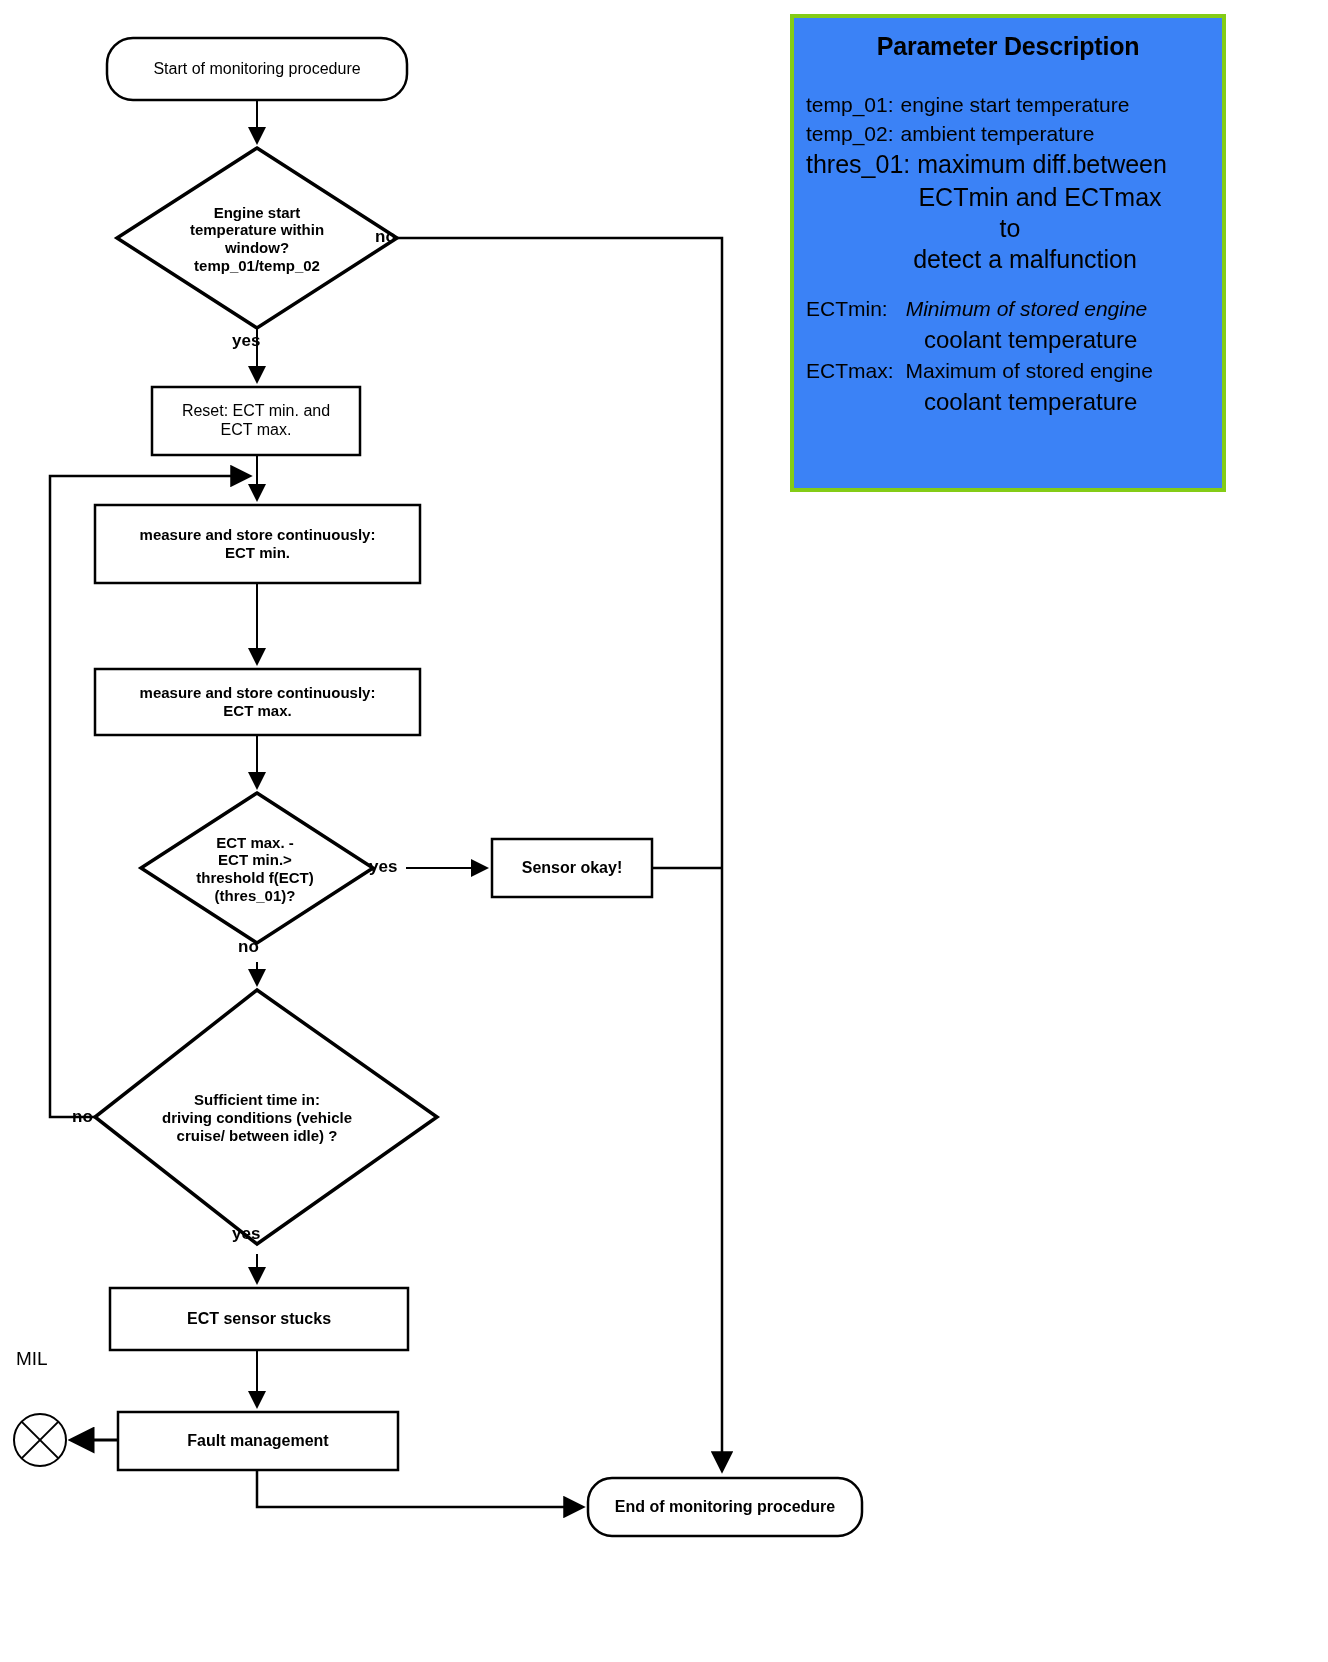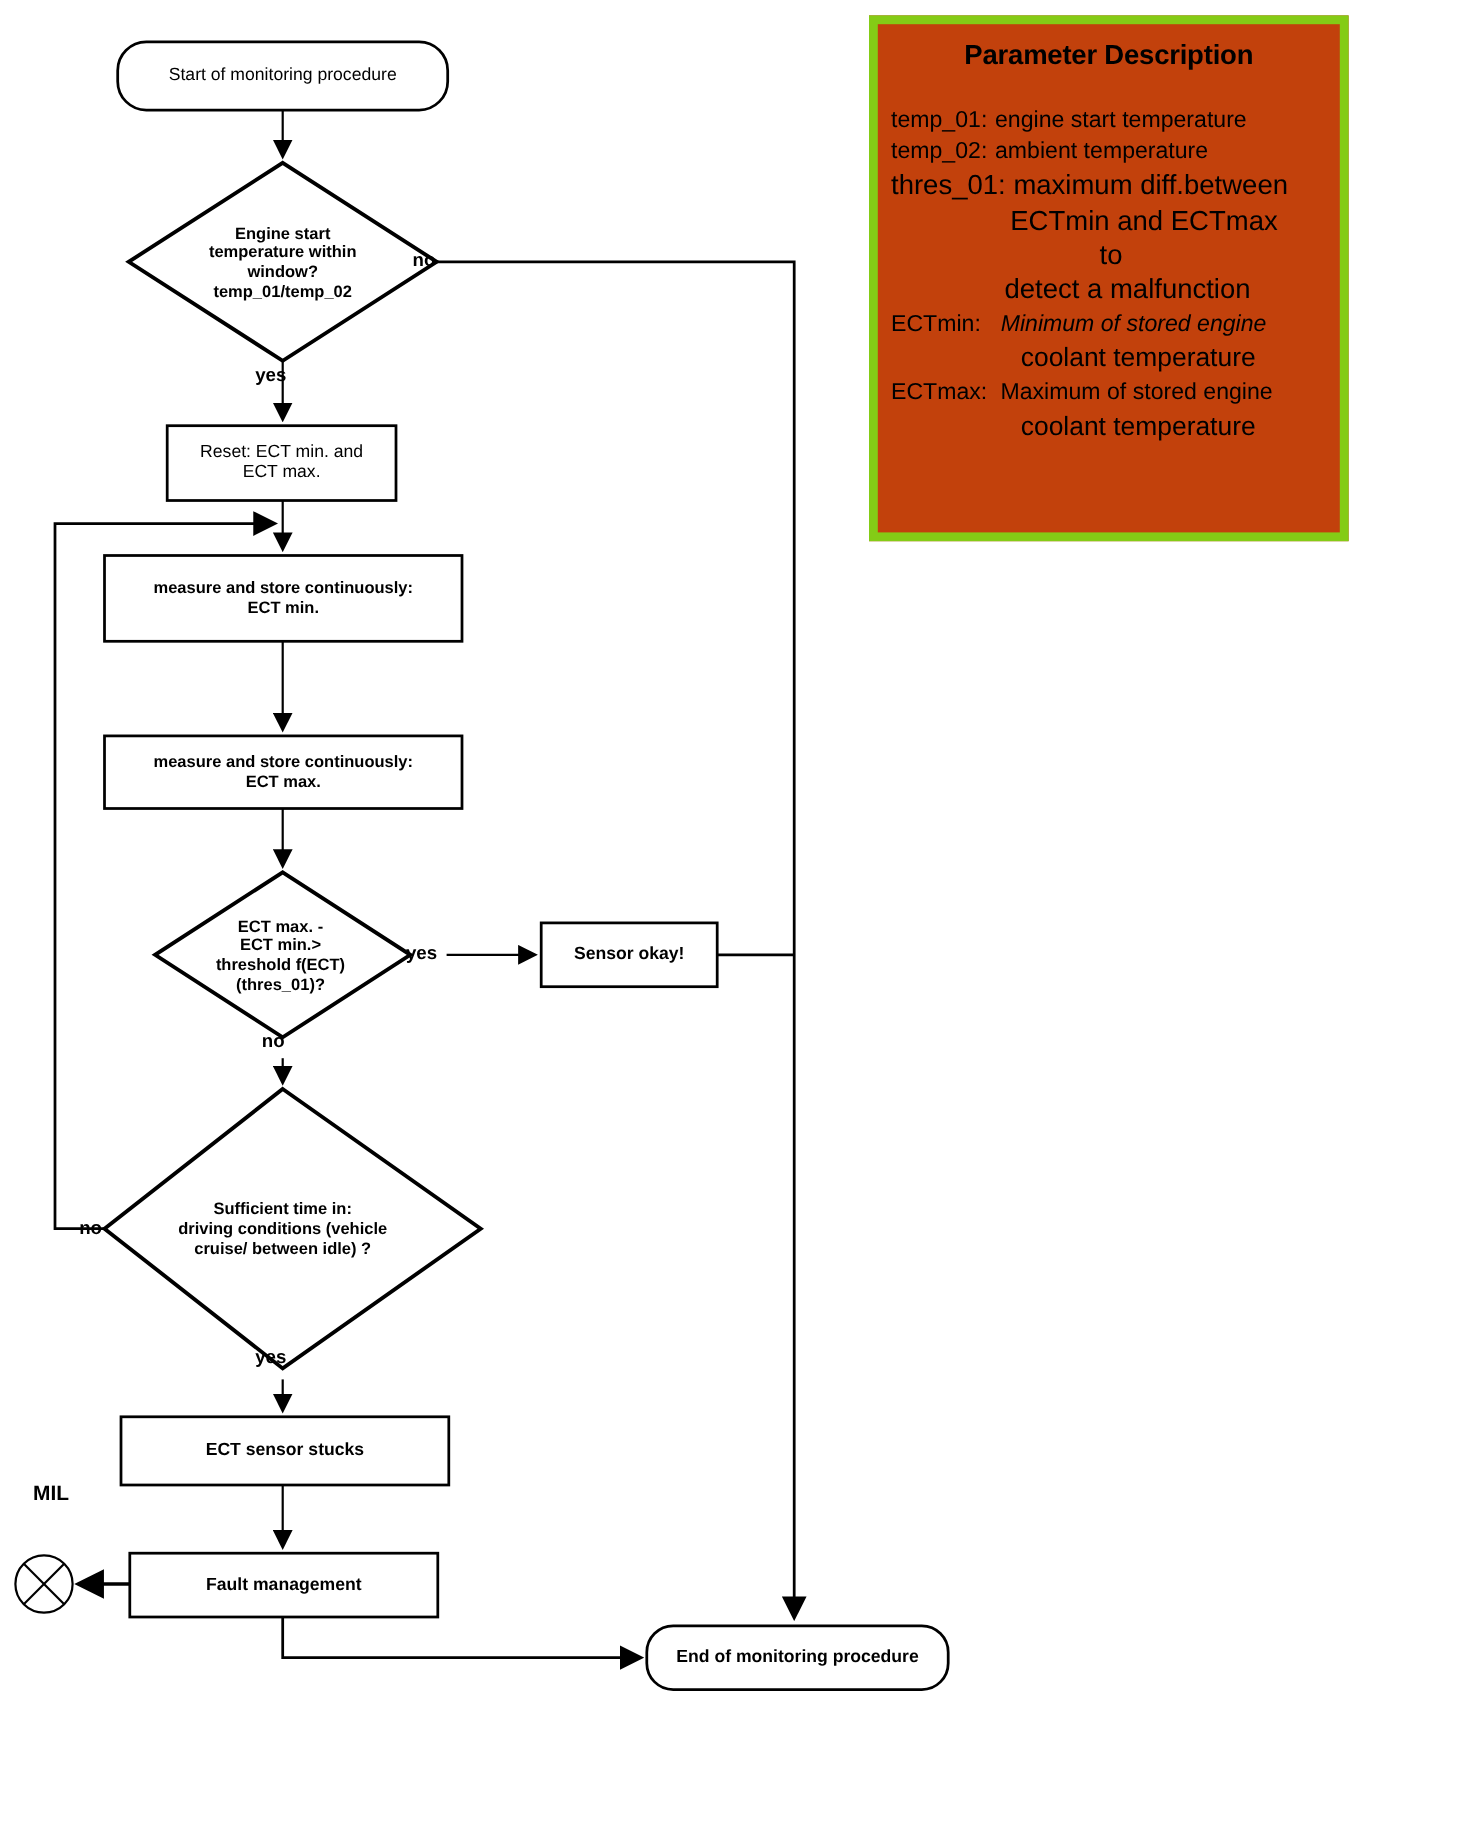--- a/index.html
+++ b/index.html
@@ -43,23 +43,23 @@
     line-height: 1;
     white-space: nowrap;
   }
   
   #legend-box {
     position: absolute;
     left: 790px;
     top: 14px;
     width: 436px;
     height: 478px;
-    border: 8px solid #84cc16;
+    border: 4px solid #84cc16;
     box-sizing: border-box;
-    background: #c2410c;
+    background: #3b82f6;
   }
   #legend-title {
     text-align: center;
     font-size: 25px;
     font-weight: 700;
     margin-top: 14px;
     letter-spacing: -0.2px;
   }
   #legend-list {
     margin-top: 30px;
@@ -80,24 +80,24 @@
     text-align: center;
     padding-left: 60px;
   }
   .legend-cont2 {
     font-size: 24px;
     line-height: 1.34;
     padding-left: 118px;
   }
   #mil-label {
     position: absolute;
-    left: 30px;
+    left: 16px;
     top: 1348px;
     font-size: 19px;
-    font-weight: 700;
+    font-weight: 400;
   }
 </style>
 </head>
 <body>
 
 <div id="canvas">
 
   <svg id="flow-svg" viewBox="0 0 1328 1662">
     <defs>
       <marker id="arrow" viewBox="0 0 12 12" refX="10" refY="6" markerWidth="9" markerHeight="9" orient="auto-start-reverse">
@@ -226,21 +226,21 @@
 
       <div class="legend-row big">
         <span class="legend-key">thres_01:</span>
         <span class="legend-val" style="padding-left:7px;">maximum diff.between</span>
       </div>
 
       <div class="legend-cont">ECTmin and ECTmax</div>
       <div class="legend-cont" style="padding-left:0px;">to</div>
       <div class="legend-cont" style="padding-left:30px;">detect a malfunction</div>
 
-      <div class="legend-row" style="margin-top:2px;">
+      <div class="legend-row" style="margin-top:20px;">
         <span class="legend-key">ECTmin:</span>
         <span class="legend-val" style="padding-left:18px;font-style:italic;">Minimum of stored engine</span>
       </div>
       <div class="legend-cont2">coolant temperature</div>
 
       <div class="legend-row">
         <span class="legend-key">ECTmax:</span>
         <span class="legend-val" style="padding-left:12px;">Maximum of stored engine</span>
       </div>
       <div class="legend-cont2">coolant temperature</div>

